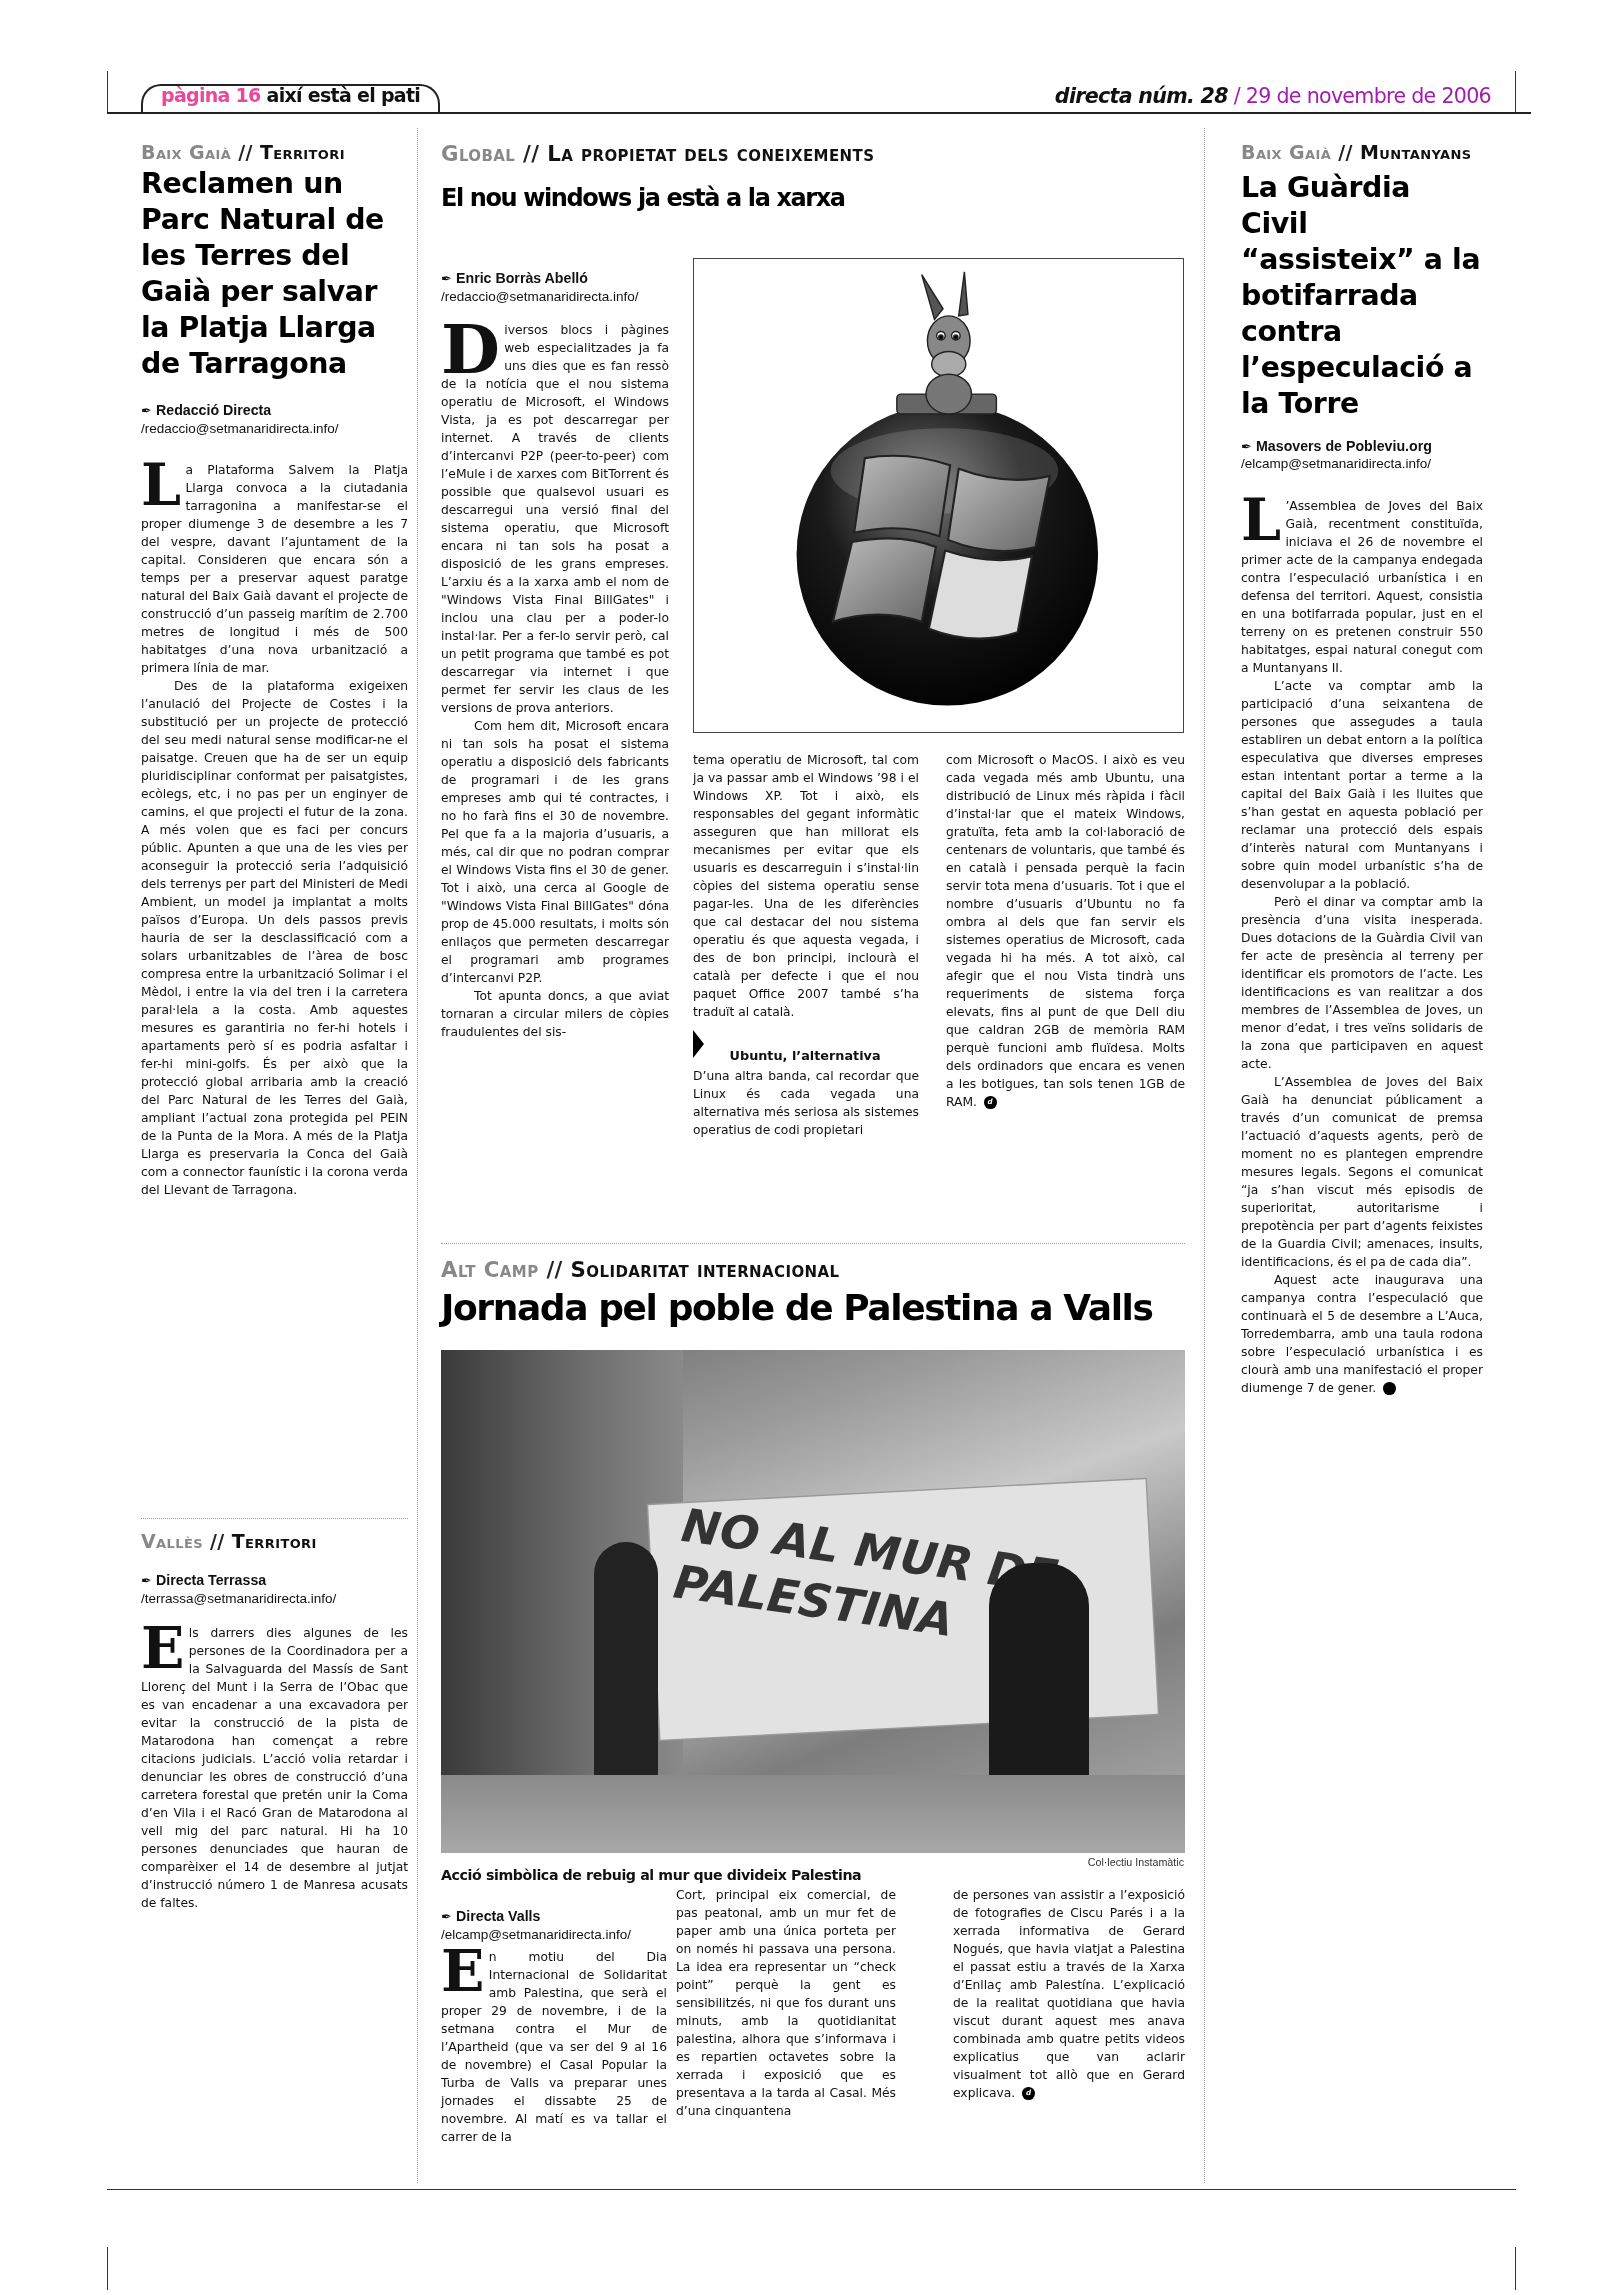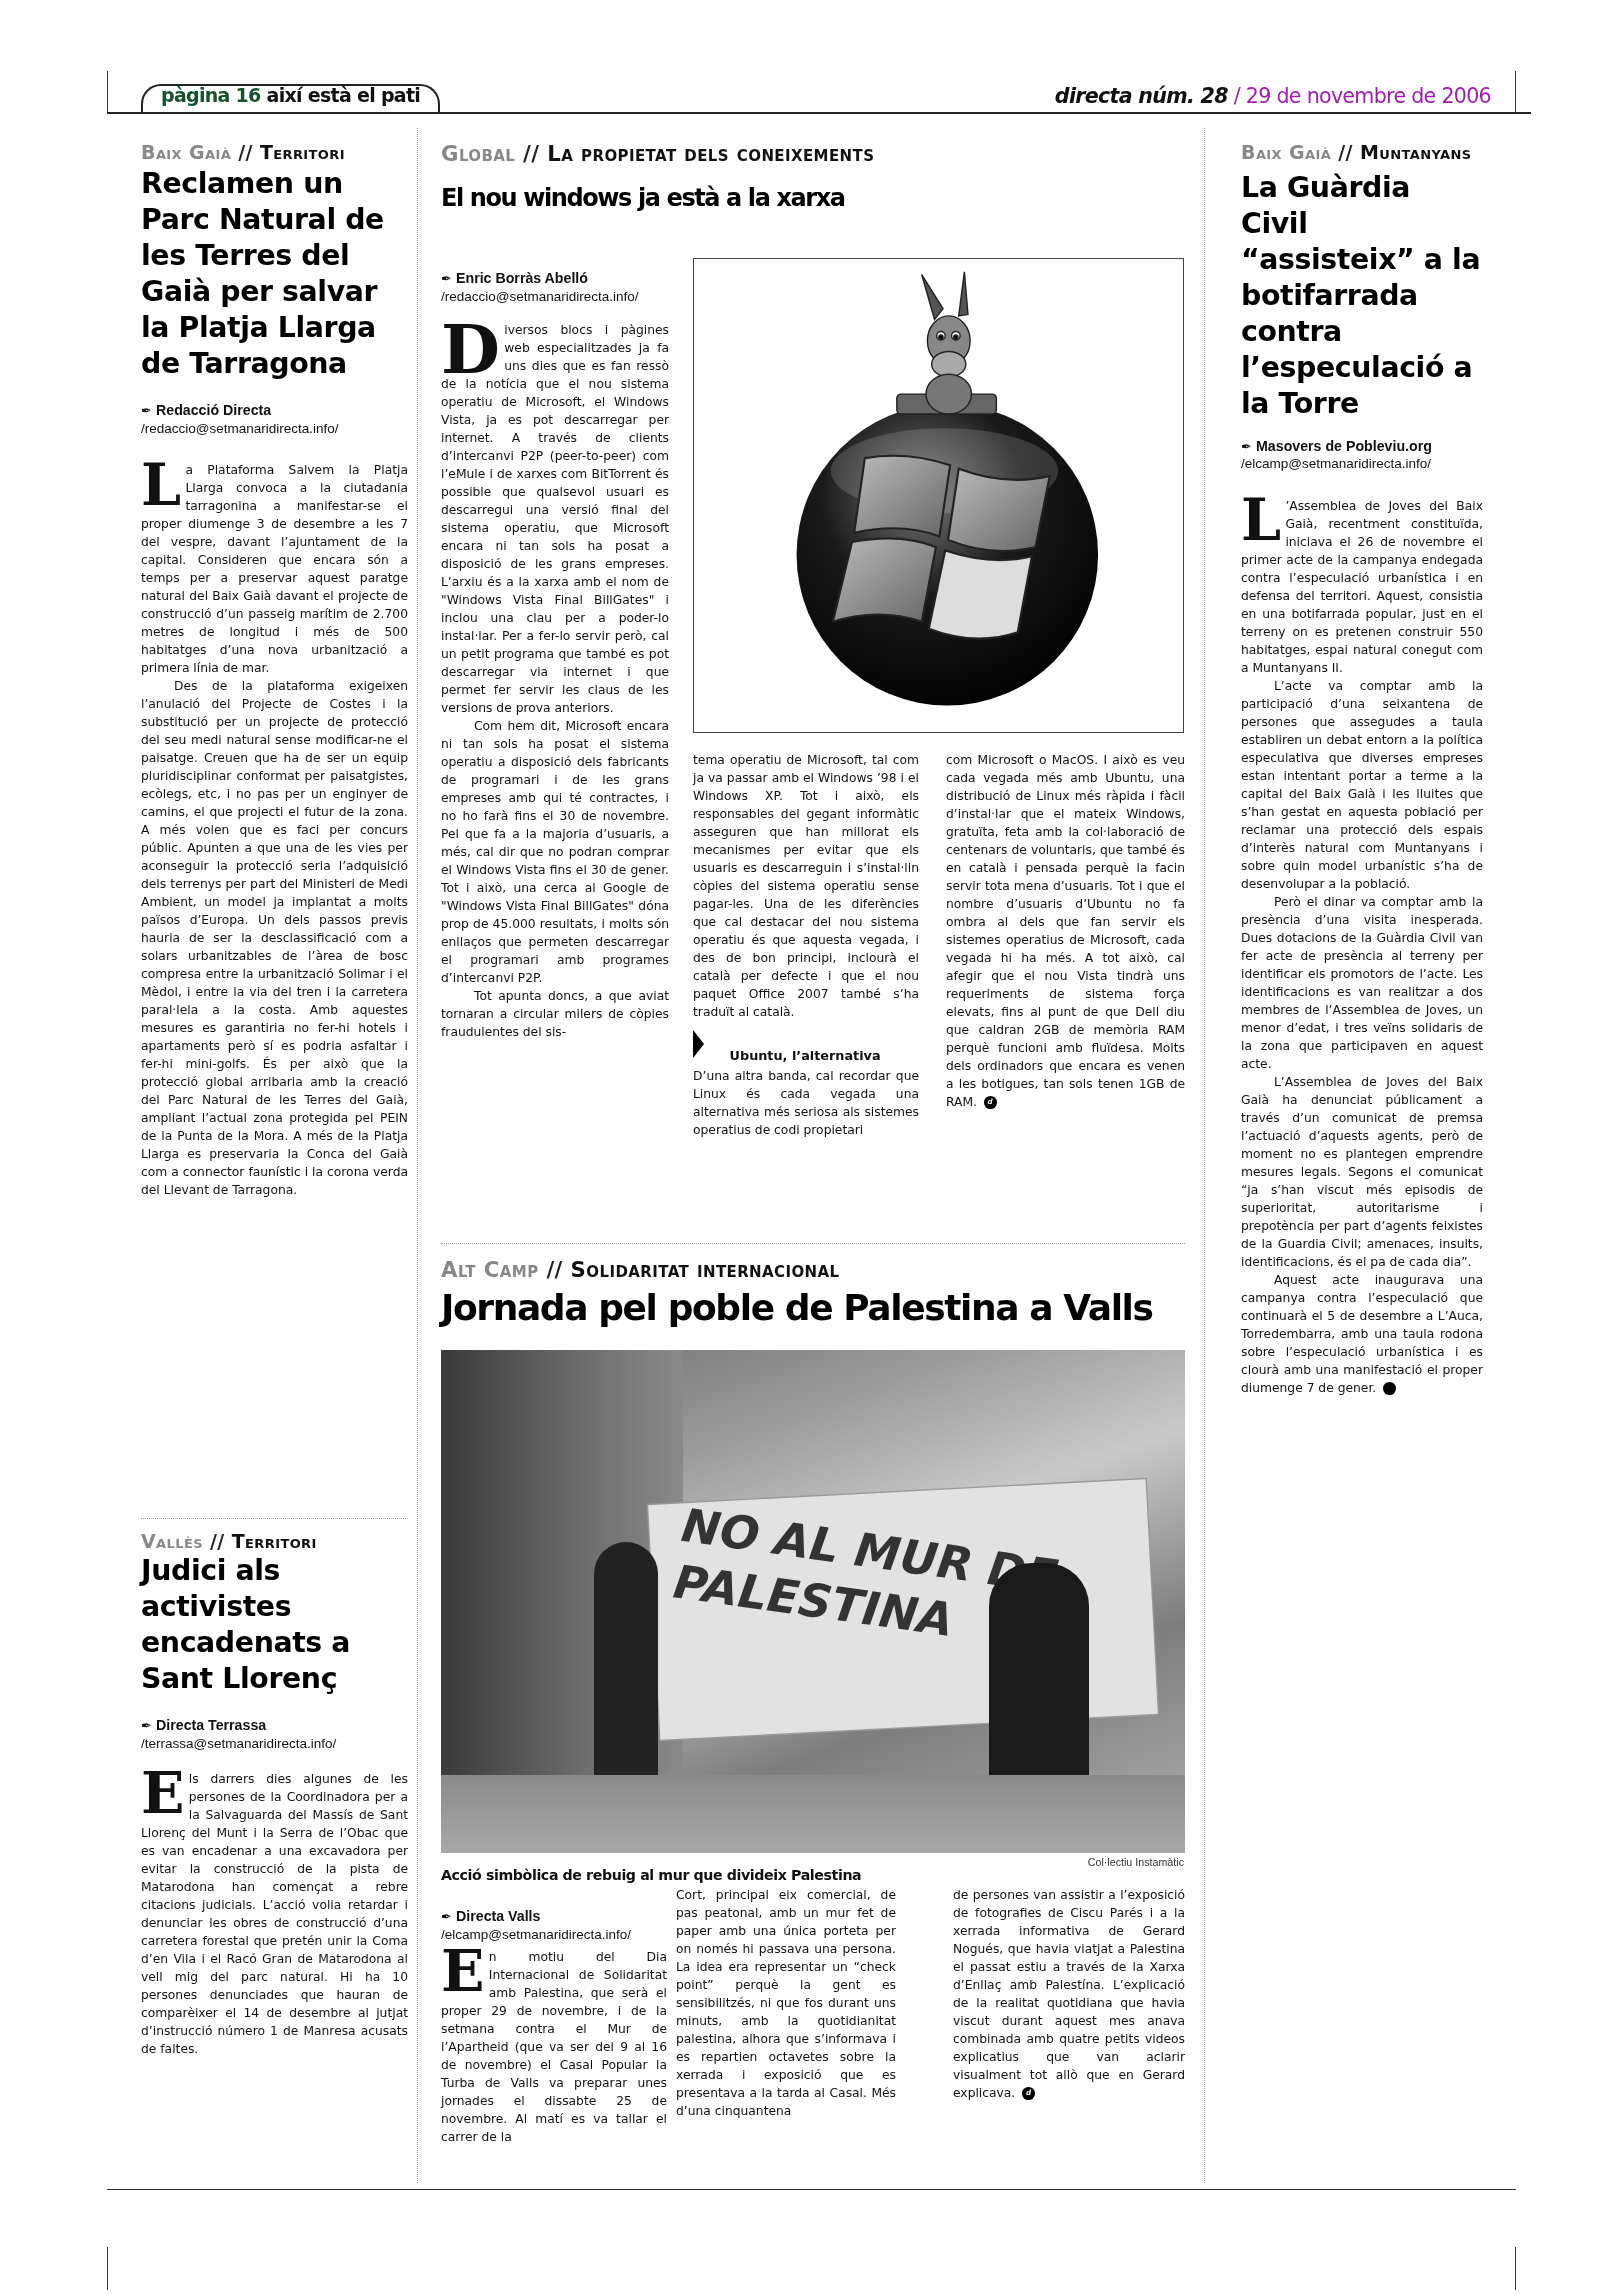--- a/index.html
+++ b/index.html
@@ -7,21 +7,21 @@
   body { position: relative; font-family: "Liberation Sans", sans-serif; color: #111; }
 
   
   .crop { position: absolute; background: #333; }
 
   
   .hdr-tab { position: absolute; left: 141px; top: 84px; width: 299px; height: 30px;
     border: 2.1px solid #222; border-bottom: none; border-radius: 20px 20px 0 0; }
   .hdr-page { position: absolute; left: 161px; top: 84px; font-family: "DejaVu Sans", sans-serif;
     font-size: 19px; font-weight: bold; letter-spacing: -0.7px; }
-  .hdr-page .num { color: #14532d; }
+  .hdr-page .num { color: #ec4899; }
   .hdr-rule { position: absolute; left: 107px; right: 92px; top: 112px; height: 2.1px; background: #222; }
   .hdr-right { position: absolute; right: 132px; top: 84px; font-size: 20.6px; font-family: "DejaVu Sans", sans-serif; letter-spacing: -0.7px; }
   .hdr-right .brand { font-weight: bold; font-style: italic; }
   .hdr-right .date { color: #a21caf; }
 
   
   .col { position: absolute; }
   .sep-v { position: absolute; border-left: 1.4px dotted #999; }
   .sep-h { position: absolute; border-top: 1.4px dotted #999; }
 
@@ -87,21 +87,20 @@
     <p>Des de la plataforma exigeixen l’anulació del Projecte de Costes i la substitució per un projecte de protecció del seu medi natural sense modificar-ne el paisatge. Creuen que ha de ser un equip pluridisciplinar conformat per paisatgistes, ecòlegs, etc, i no pas per un enginyer de camins, el que projecti el futur de la zona. A més volen que es faci per concurs públic. Apunten a que una de les vies per aconseguir la protecció seria l’adquisició dels terrenys per part del Ministeri de Medi Ambient, un model ja implantat a molts països d’Europa. Un dels passos previs hauria de ser la desclassificació com a solars urbanitzables de l’àrea de bosc compresa entre la urbanització Solimar i el Mèdol, i entre la via del tren i la carretera paral·lela a la costa. Amb aquestes mesures es garantiria no fer-hi hotels i apartaments però sí es podria asfaltar i fer-hi mini-golfs. És per això que la protecció global arribaria amb la creació del Parc Natural de les Terres del Gaià, ampliant l’actual zona protegida pel PEIN de la Punta de la Mora. A més de la Platja Llarga es preservaria la Conca del Gaià com a connector faunístic i la corona verda del Llevant de Tarragona.</p>
   </div>
 </div>
 
 <div class="col" style="left:141px;top:1530px;width:267px">
   <div class="kicker">
     <span class="region">Vallès</span>
     <span class="slash">//</span>
     <span>Territori</span>
   </div>
-  <h2 class="headline" style="font-size:28.4px;line-height:36px;margin-top:1.4px;letter-spacing:-0.4px">Judici als activistes encadenats a Sant Llorenç</h2>
   <div class="byline"><span class="pen">✒</span><span>Directa Terrassa</span></div>
   <div class="email">/terrassa@setmanaridirecta.info/</div>
   <div class="body" style="margin-top:18.5px">
     <p><span class="drop">E</span><span>ls darrers dies algunes de les persones de la Coordinadora per a la Salvaguarda del Massís de Sant Llorenç del Munt i la Serra de l’Obac que es van encadenar a una excavadora per evitar la construcció de la pista de Matarodona han començat a rebre citacions judicials. L’acció volia retardar i denunciar les obres de construcció d’una carretera forestal que pretén unir la Coma d’en Vila i el Racó Gran de Matarodona al vell mig del parc natural. Hi ha 10 persones denunciades que hauran de comparèixer el 14 de desembre al jutjat d’instrucció número 1 de Manresa acusats de faltes.</span></p>
   </div>
 </div>
 
 <div class="col" style="left:441px;top:141px;width:747px">
   <div class="kicker" style="font-size:21.3px">
     <span class="region">Global</span>

